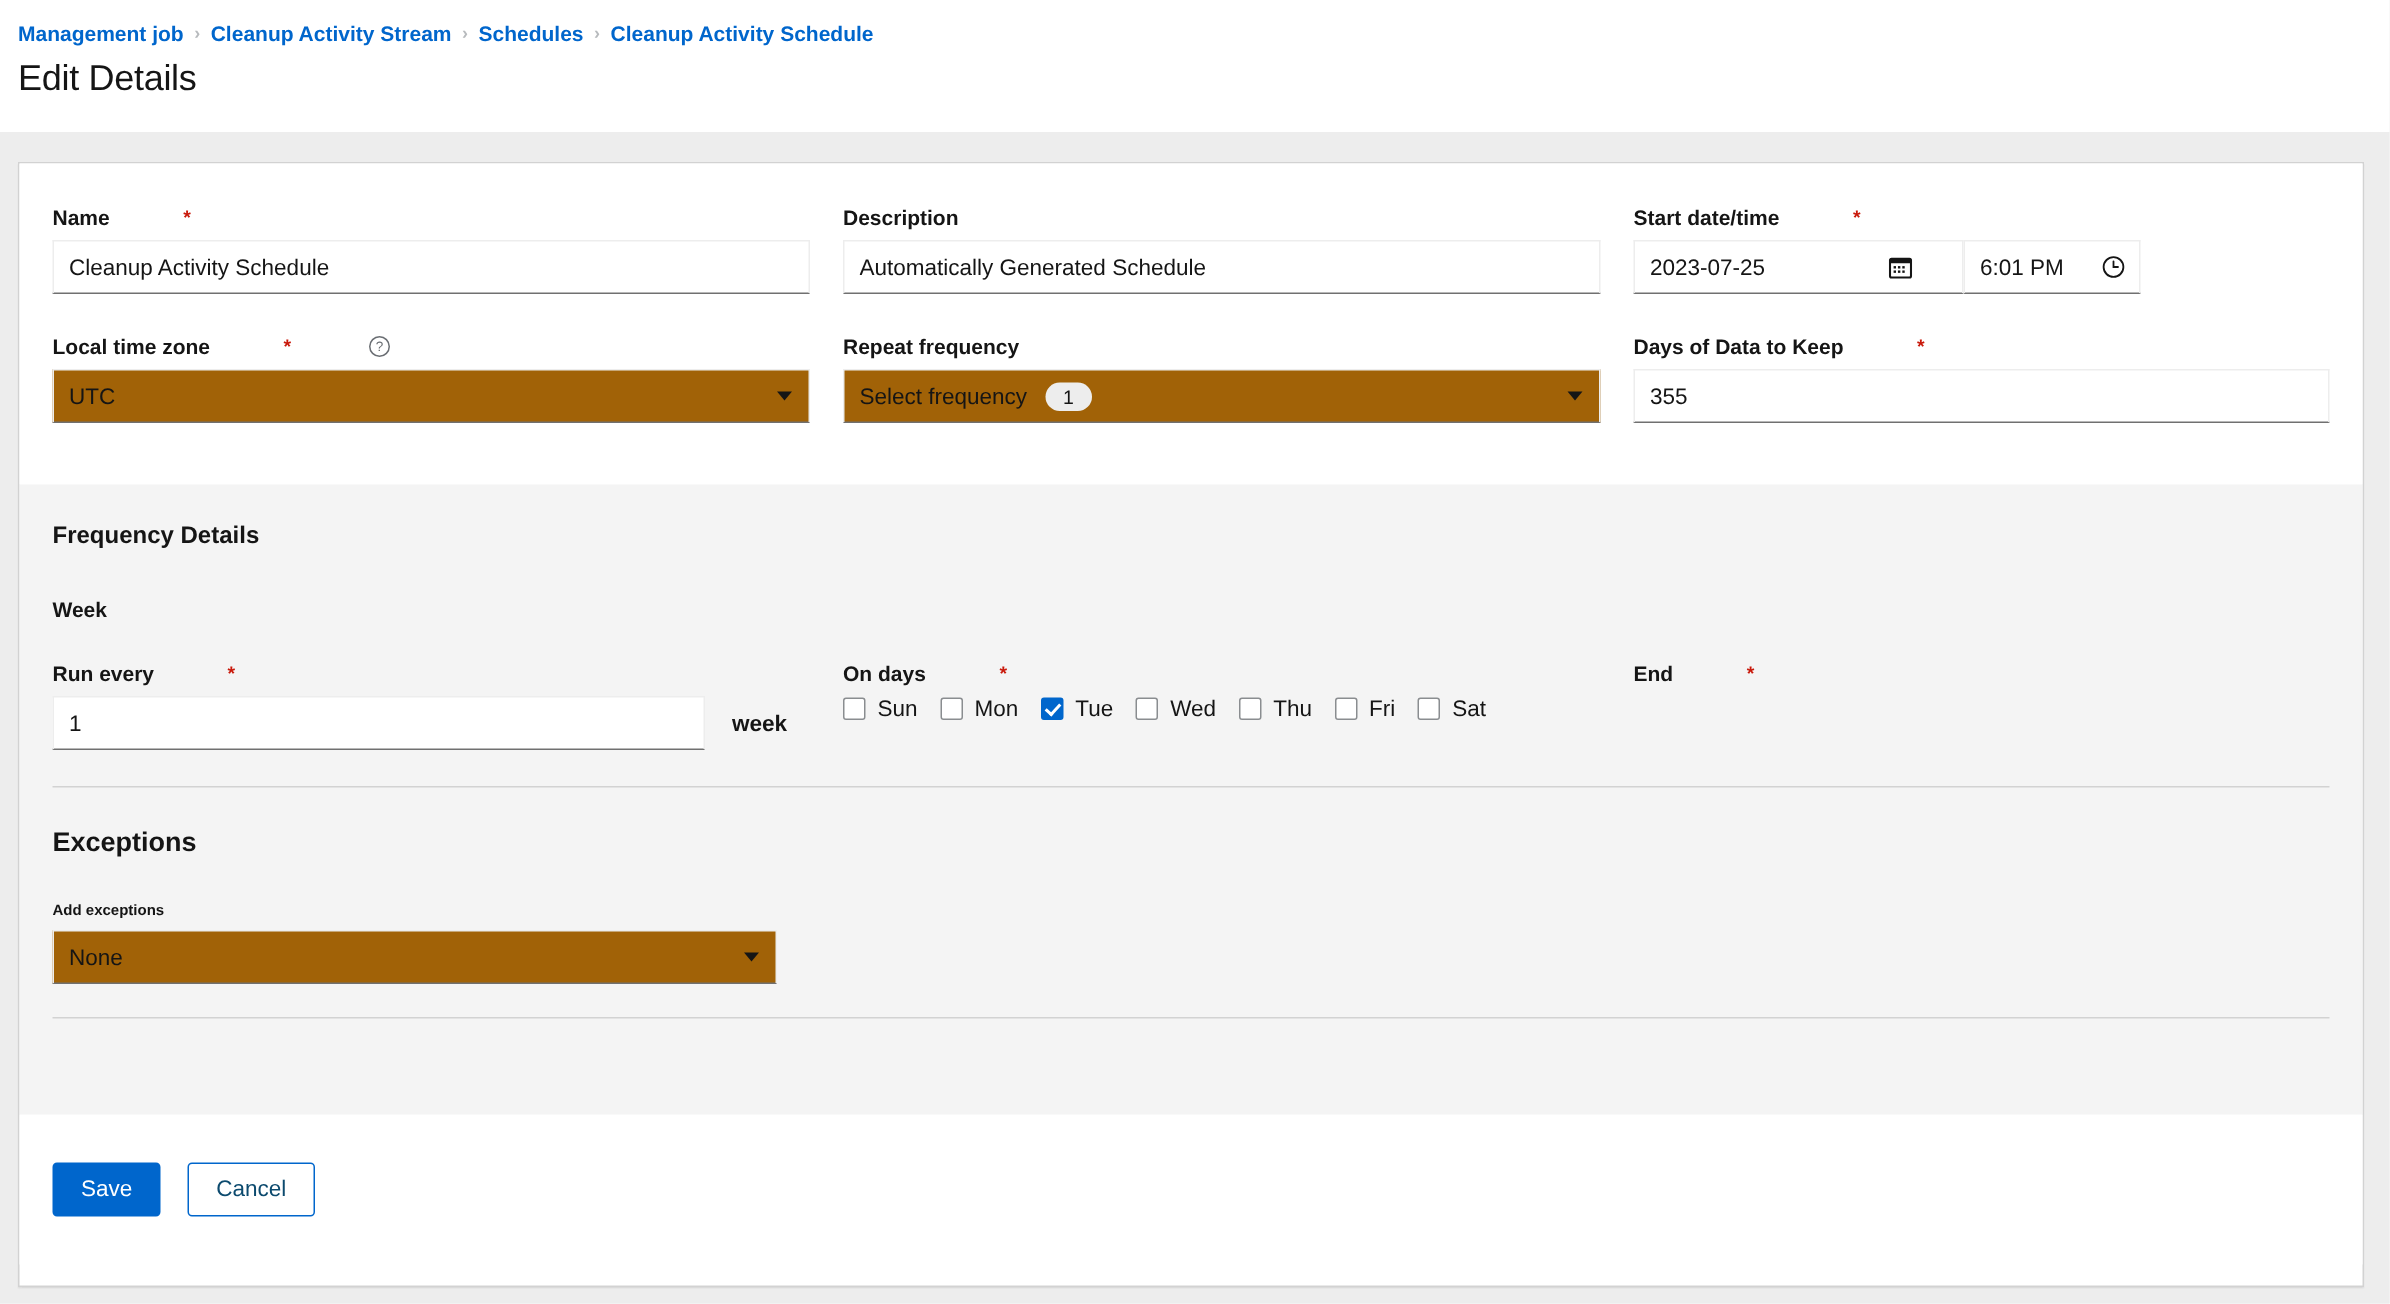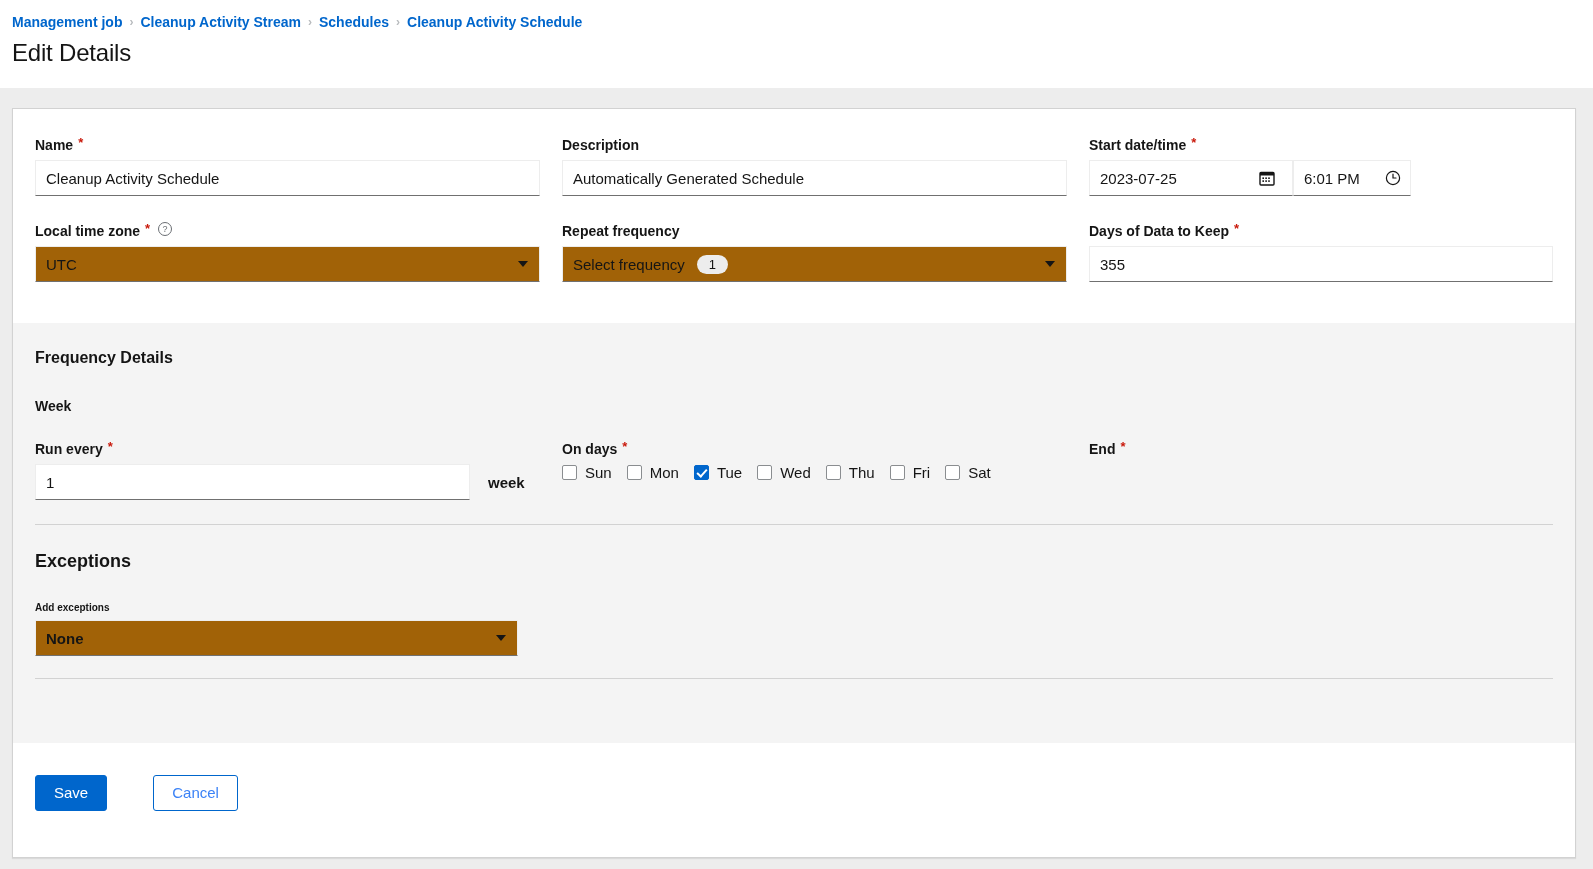--- a/index.html
+++ b/index.html
@@ -60,21 +60,21 @@
     column-gap: 22px;
     row-gap: 26px;
   }
 
   .field-label {
     font-size: 14px;
     font-weight: bold;
     line-height: 18px;
     color: #151515;
     margin-bottom: 6px;
-    display: flex; align-items: flex-start;
+    display: flex; align-items: center; gap: 44px;
   }
   .req-star { color: #c9190b; margin-left: 5px; font-size: 13px; line-height: 14px; }
   .help-icon {
     display: inline-flex; align-items: center; justify-content: center;
     width: 14px; height: 14px; margin-left: 8px;
     border: 1px solid #6a6e73; border-radius: 50%;
     color: #6a6e73; font-size: 9px; font-weight: normal;
     line-height: 1;
   }
 
@@ -118,21 +118,21 @@
     font-size: 13px;
     color: #151515;
     padding: 2px 12px;
     line-height: 15px;
   }
 
   
   .dt-group { display: flex; width: 338px; }
   .dt-date {
     position: relative;
-    width: 204px; height: 36px;
+    width: 220px; height: 36px;
     border: 1px solid #ededed;
     border-bottom: 1px solid #707070;
     background: #fff;
     display: flex; align-items: center;
   }
   .dt-date input {
     border: none; outline: none;
     width: 160px; height: 100%;
     padding: 0 10px;
     font-family: "Liberation Sans", sans-serif;
@@ -238,39 +238,39 @@
     background: #06c;
   }
   .radio-label { font-size: 15px; color: #151515; margin-left: 9px; }
 
   .divider {
     height: 1px; background: #d2d2d2;
     margin: 0 0 0 0;
   }
   .exc-title { font-size: 18px; font-weight: bold; margin-top: 26px; }
   .exc-label { font-size: 10px; font-weight: bold; margin-top: 30px; margin-bottom: 7px; }
-  .exc-select { width: 483px; font-weight: bold; }
+  .exc-select { width: 483px; }
 
   
   .footer {
     background: #fff;
     padding: 32px 22px;
     display: flex; align-items: center; gap: 18px;
   }
   .btn {
     font-family: "Liberation Sans", sans-serif;
     font-size: 15px;
     height: 36px;
     padding: 0 18px;
     border-radius: 3px;
     cursor: pointer;
     line-height: 34px;
   }
   .btn-primary { background: #06c; color: #fff; border: 1px solid #06c; }
-  .btn-secondary { background: #fff; color: #3b82f6; border: 1px solid #06c; margin-left: 28px; }
+  .btn-secondary { background: #fff; color: #0c4a6e; border: 1px solid #06c; }
 </style>
 </head>
 <body>
 
 <div class="page-header">
   <div class="breadcrumb">
     <a class="crumb-link" href="#">Management job</a>
     <span class="crumb-sep">›</span>
     <a class="crumb-link" href="#">Cleanup Activity Stream</a>
     <span class="crumb-sep">›</span>

